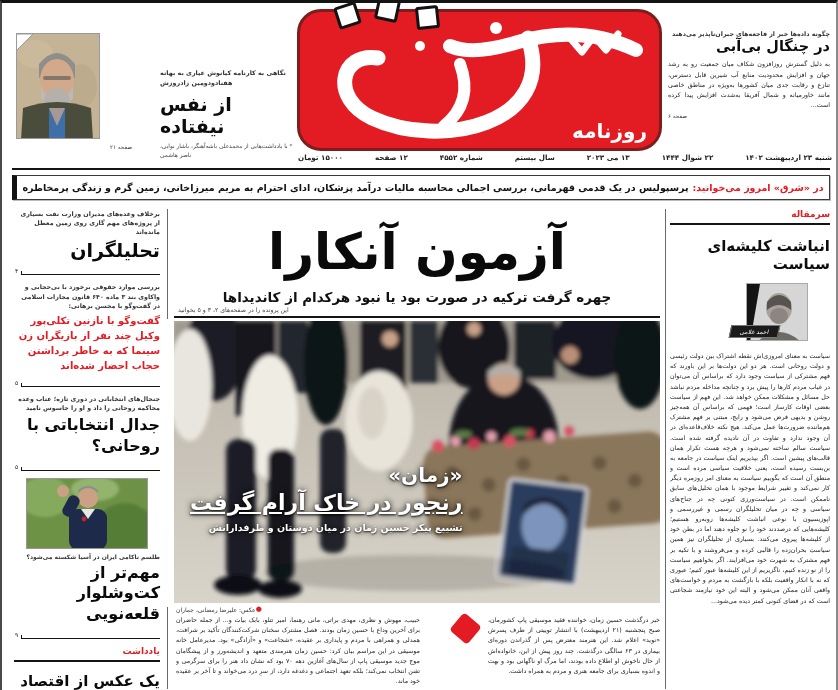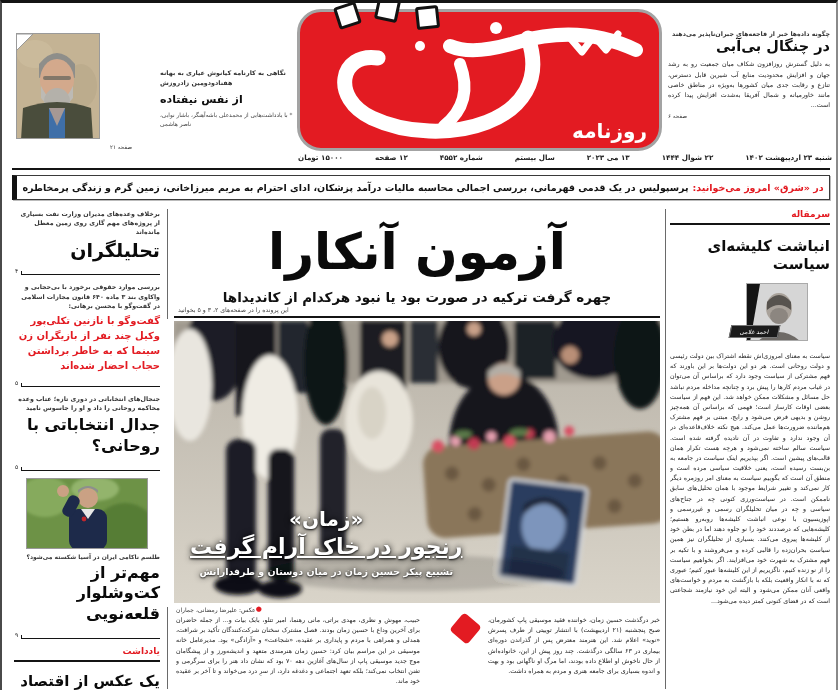--- a/index.html
+++ b/index.html
@@ -11,25 +11,25 @@
     border-top:3px solid #141414; border-left:2px solid #4a4a4a; border-right:2px solid #8a8a8a;
   }
   .abs { position:absolute; }
   .rtl { direction:rtl; }
   .just { text-align:justify; }
 
   
   .tl-photo { left:14px; top:30px; width:84px; height:106px; border:1px solid #9a9a9a; overflow:hidden; background:#c4b394; }
   .tl-text { left:158px; top:66px; width:136px; direction:rtl; text-align:left; }
   .tl-kicker { font-size:6.4px; line-height:1.5; font-weight:bold; color:#333; }
-  .tl-headline { font-size:11px; font-weight:bold; margin-top:5px; color:#0d0d0d; }
+  .tl-headline { font-size:19px; font-weight:bold; margin-top:5px; color:#0d0d0d; }
   .tl-credit { font-size:5.8px; line-height:1.5; margin-top:5px; color:#444; }
   .tl-page { left:108px; top:141px; font-size:5.6px; color:#333; }
 
-  .logo { left:295px; top:6px; width:365px; height:142px; background:#e31b22; border:3px solid #a3a3a3; border-radius:24px; }
+  .logo { left:295px; top:6px; width:365px; height:142px; background:#e31b22; border:3px solid #7f1d1d; border-radius:24px; }
   .logo-dot { position:absolute; width:23px; height:23px; background:#fff; border:3px solid #121212; border-radius:3px; }
   .logo-dot.d1 { left:36px; top:-8px; transform:rotate(-18deg); }
   .logo-dot.d2 { left:76px; top:-14px; transform:rotate(12deg); }
   .logo-dot.d3 { left:116px; top:-6px; transform:rotate(-6deg); }
   .logo-type { position:absolute; right:12px; bottom:5px; color:#fff; font-size:20px; font-weight:bold; } 
 
   .tr-feature { left:666px; top:26px; width:162px; direction:rtl; }
   .tr-kicker { font-size:6.3px; font-weight:bold; line-height:1.5; text-align:right; color:#333; }
   .tr-headline { font-size:14.5px; font-weight:bold; text-align:right; color:#0d0d0d; }
   .tr-body { font-size:6.3px; line-height:1.6; margin-top:5px; color:#222; }
@@ -47,22 +47,22 @@
   
   .vdiv { width:1px; background:#6a6a6a; }
 
   
   .lead-kicker { left:172px; top:206px; width:486px; text-align:center; font-size:10px; font-weight:bold; direction:rtl; color:#0d0d0d; }
   .lead-headline { left:172px; top:216px; width:486px; text-align:center; font-size:50px; font-weight:bold; direction:rtl; color:#0a0a0a; line-height:1.35; }
   .lead-subhead { left:172px; top:286px; width:486px; text-align:center; font-size:13.5px; font-weight:bold; direction:rtl; color:#111; }
   .lead-pagesnote { left:176px; top:303px; width:220px; font-size:6.2px; direction:rtl; text-align:left; color:#444; }
   .lead-rule { left:172px; top:313px; width:486px; height:2px; background:#141414; }
   .lead-photo { left:172px; top:318px; width:486px; height:282px; overflow:hidden; background:#c8c2b8; }
-  .overlay { position:absolute; left:16px; top:142px; direction:rtl; text-align:center; color:#fff;
-             text-shadow:0 0 6px rgba(0,0,0,.95), 0 1px 2px rgba(0,0,0,.85);margin-top:44px; }
+  .overlay { position:absolute; left:16px; top:142px; direction:rtl; text-align:right; color:#fff;
+             text-shadow:0 0 6px rgba(0,0,0,.95), 0 1px 2px rgba(0,0,0,.85); }
   .ov1 { font-size:20px; font-weight:bold; line-height:1.25; }
   .ov2 { font-size:22px; font-weight:bold; line-height:1.4;text-decoration:underline; }
   .ov3 { font-size:9.5px; font-weight:bold; margin-top:3px; }
   .photo-credit { left:174px; top:602px; display:flex; align-items:center; font-size:6px; color:#333; }
   .photo-credit .dot { color:#e31b22; font-size:7px; margin-right:2px; }
   .lead-col { top:612px; height:76px; font-size:6.3px; line-height:1.62; direction:rtl; overflow:hidden; color:#222; }
   .col-left { left:174px; width:244px; }
   .col-right { left:486px; width:172px; }
   .red-diamond { left:452px; top:614px; width:23px; height:23px; background:#e31b22; border-radius:4px; transform:rotate(40deg); }
 

